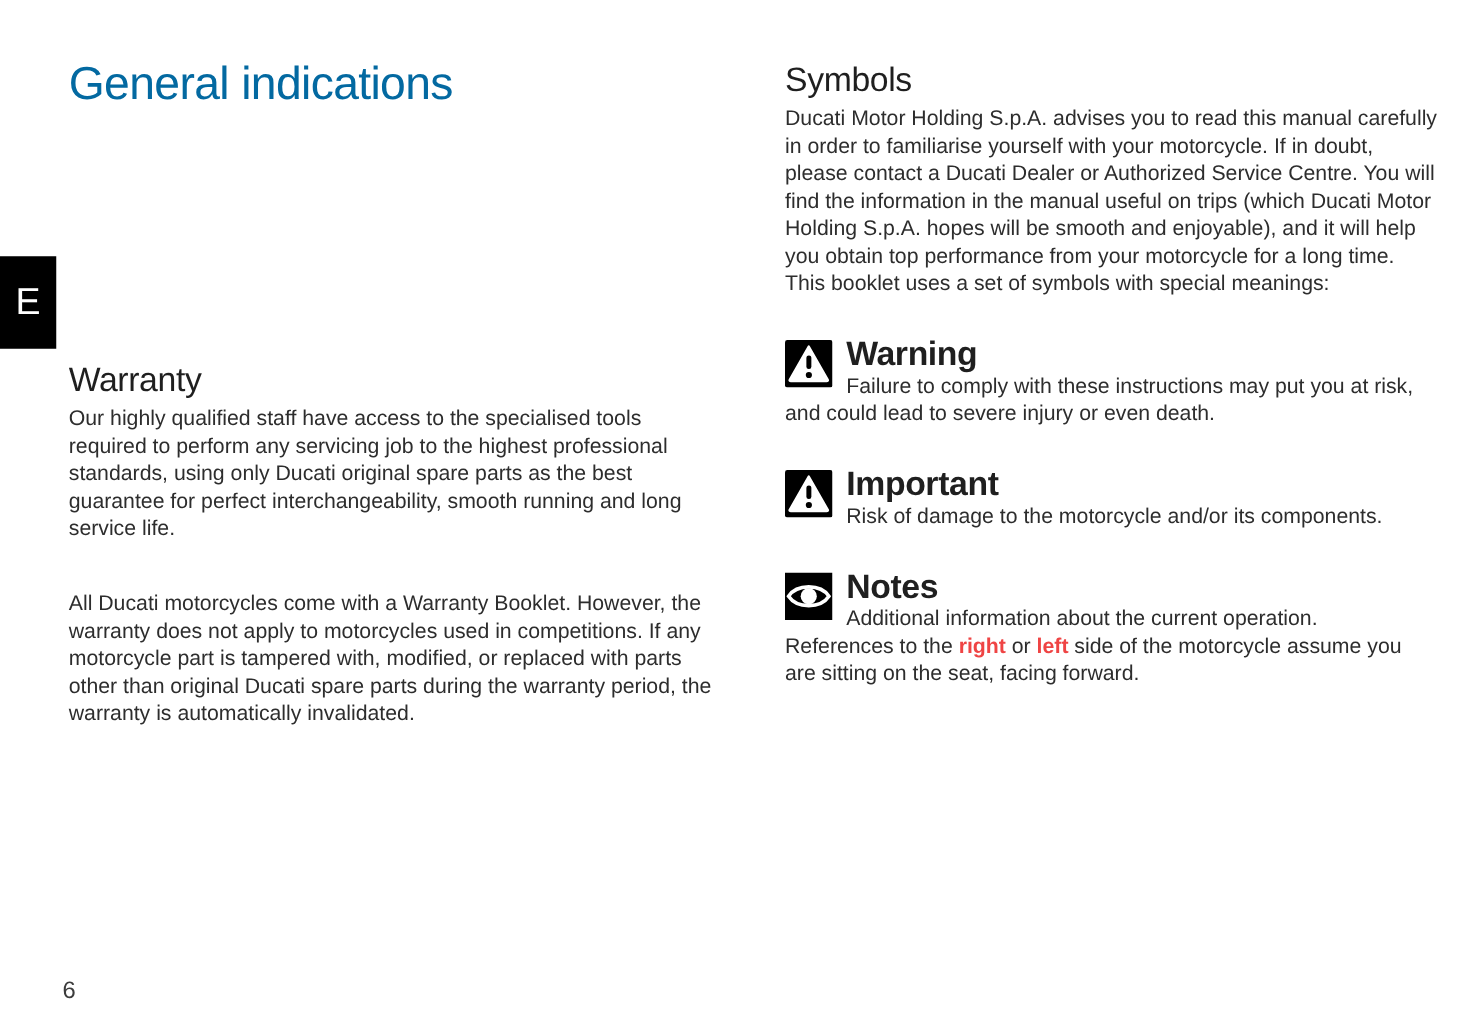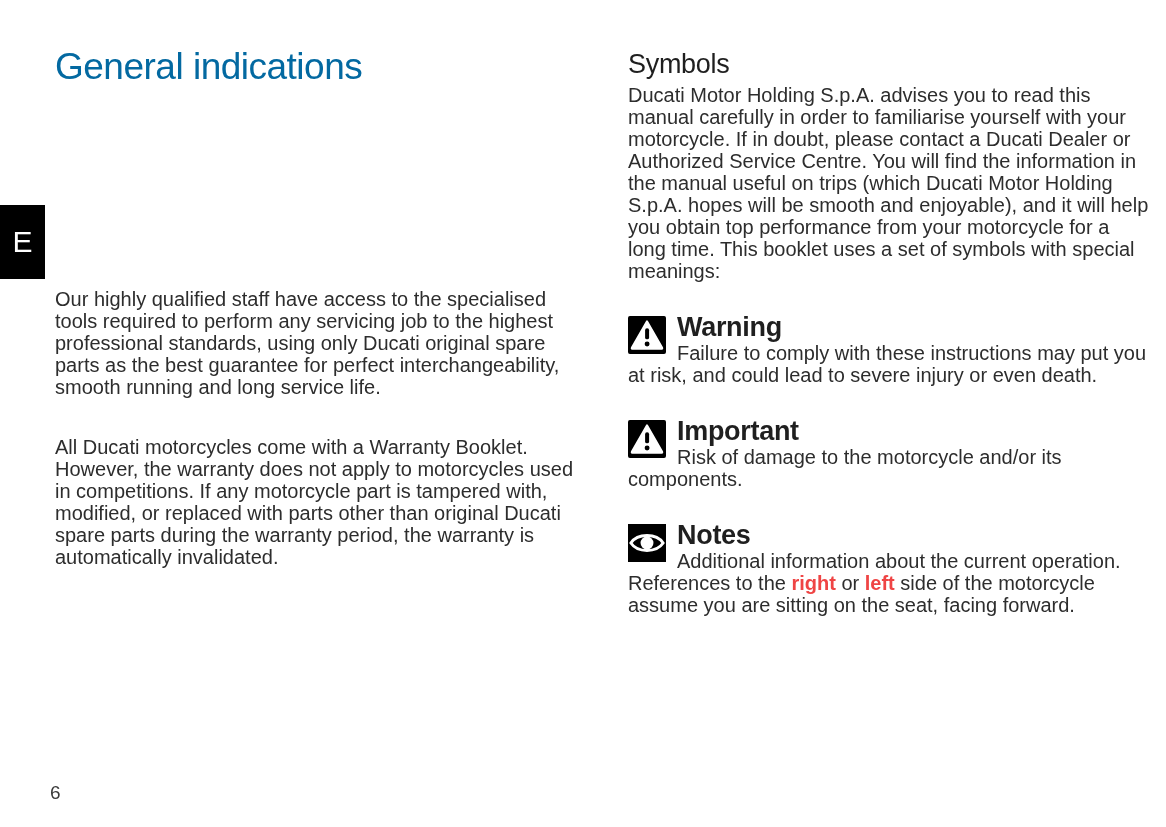--- a/index.html
+++ b/index.html
@@ -49,21 +49,21 @@
   h2.section-heading {
     font-size: 27px;
     font-weight: 300;
     letter-spacing: -0.3px;
     color: #1f1f1f;
     margin: 0 0 4px 0;
     line-height: 32px;
   }
 
   p.body-text {
-    font-size: 20px;
+    font-size: 17px;
     line-height: 22px;
     margin: 0;
     color: #2d2d2d;
   }
   p.body-text.gap { margin-top: 38px; }
 
   .symbol-block {
     margin-top: 30px;
   }
   .symbol-block::after {
@@ -98,20 +98,21 @@
 </head>
 <body>
 
 <h1 class="page-title">General indications</h1>
 
 <div class="section-tab">
   <span>E</span>
 </div>
 
 <div class="left-col">
+  <h2 class="section-heading">Warranty</h2>
   <p class="body-text">Our highly qualified staff have access to the specialised tools required to perform any servicing job to the highest professional standards, using only Ducati original spare parts as the best guarantee for perfect interchangeability, smooth running and long service life.</p>
   <p class="body-text gap">All Ducati motorcycles come with a Warranty Booklet. However, the warranty does not apply to motorcycles used in competitions. If any motorcycle part is tampered with, modified, or replaced with parts other than original Ducati spare parts during the warranty period, the warranty is automatically invalidated.</p>
 </div>
 
 <div class="right-col">
   <h2 class="section-heading">Symbols</h2>
   <p class="body-text">Ducati Motor Holding S.p.A. advises you to read this manual carefully in order to familiarise yourself with your motorcycle. If in doubt, please contact a Ducati Dealer or Authorized Service Centre. You will find the information in the manual useful on trips (which Ducati Motor Holding S.p.A. hopes will be smooth and enjoyable), and it will help you obtain top performance from your motorcycle for a long time. This booklet uses a set of symbols with special meanings:</p>
 
   <div class="symbol-block">
     <svg class="symbol-icon" viewBox="0 0 40 40" xmlns="http://www.w3.org/2000/svg">

